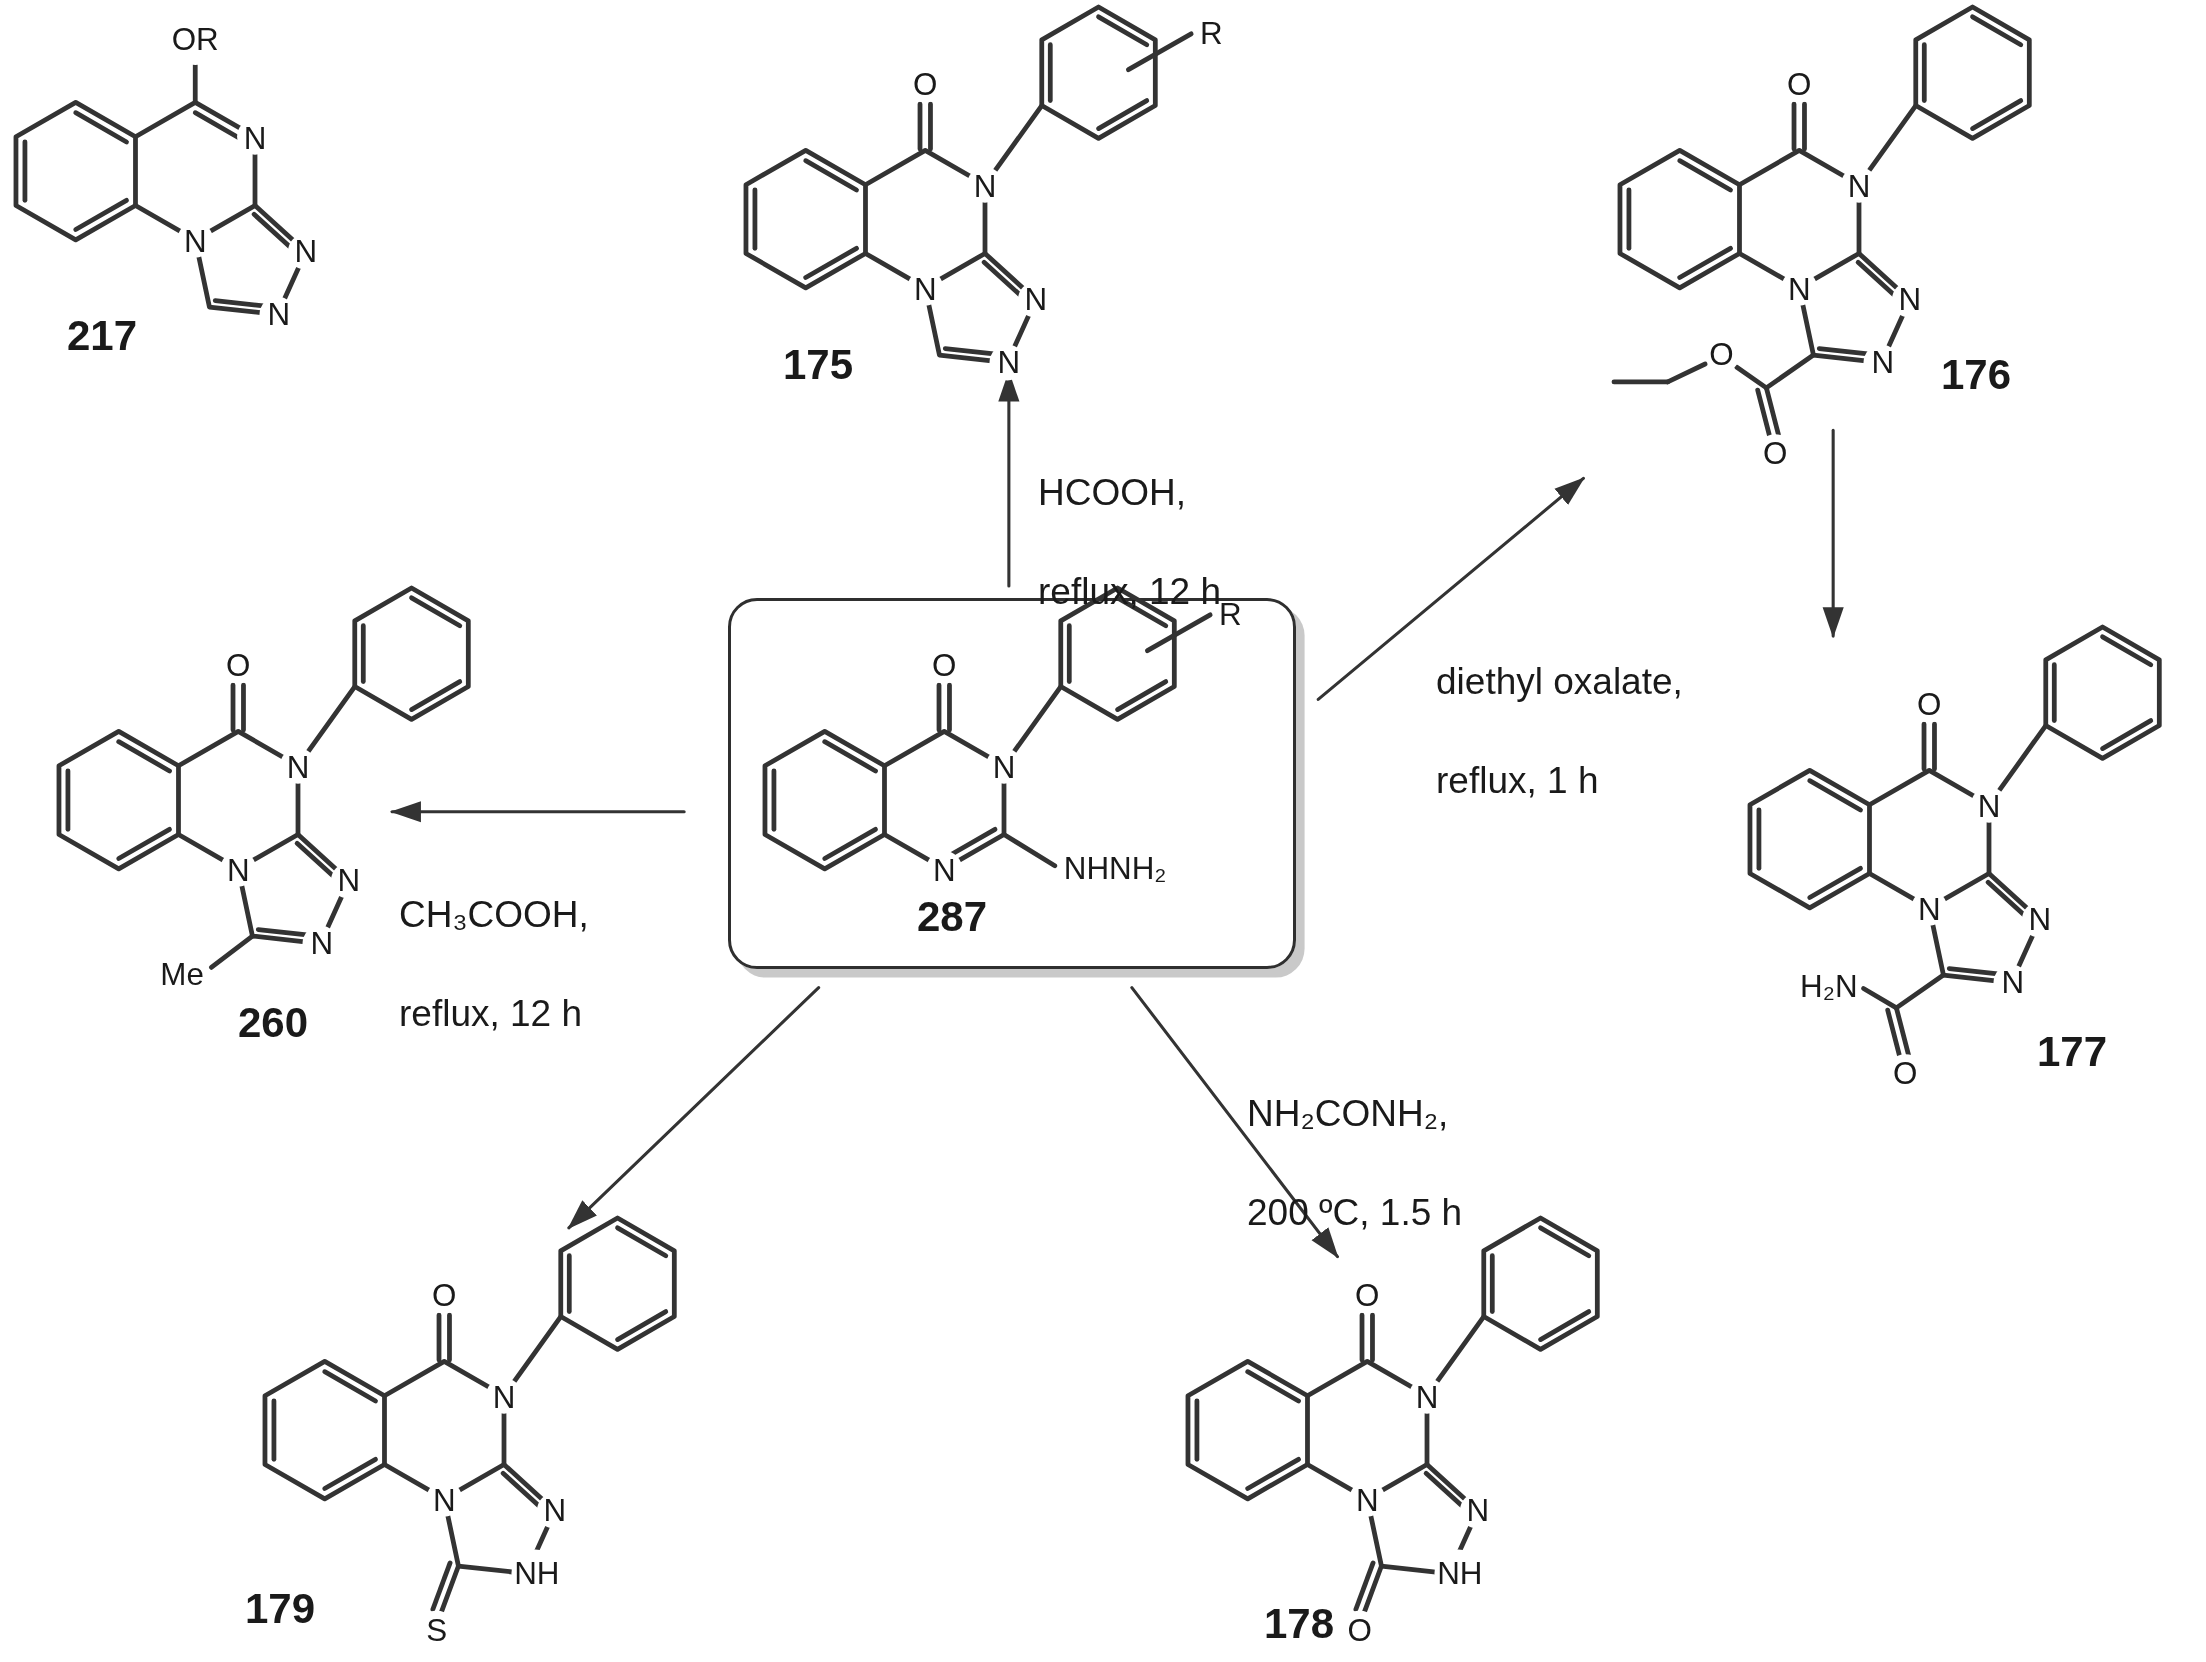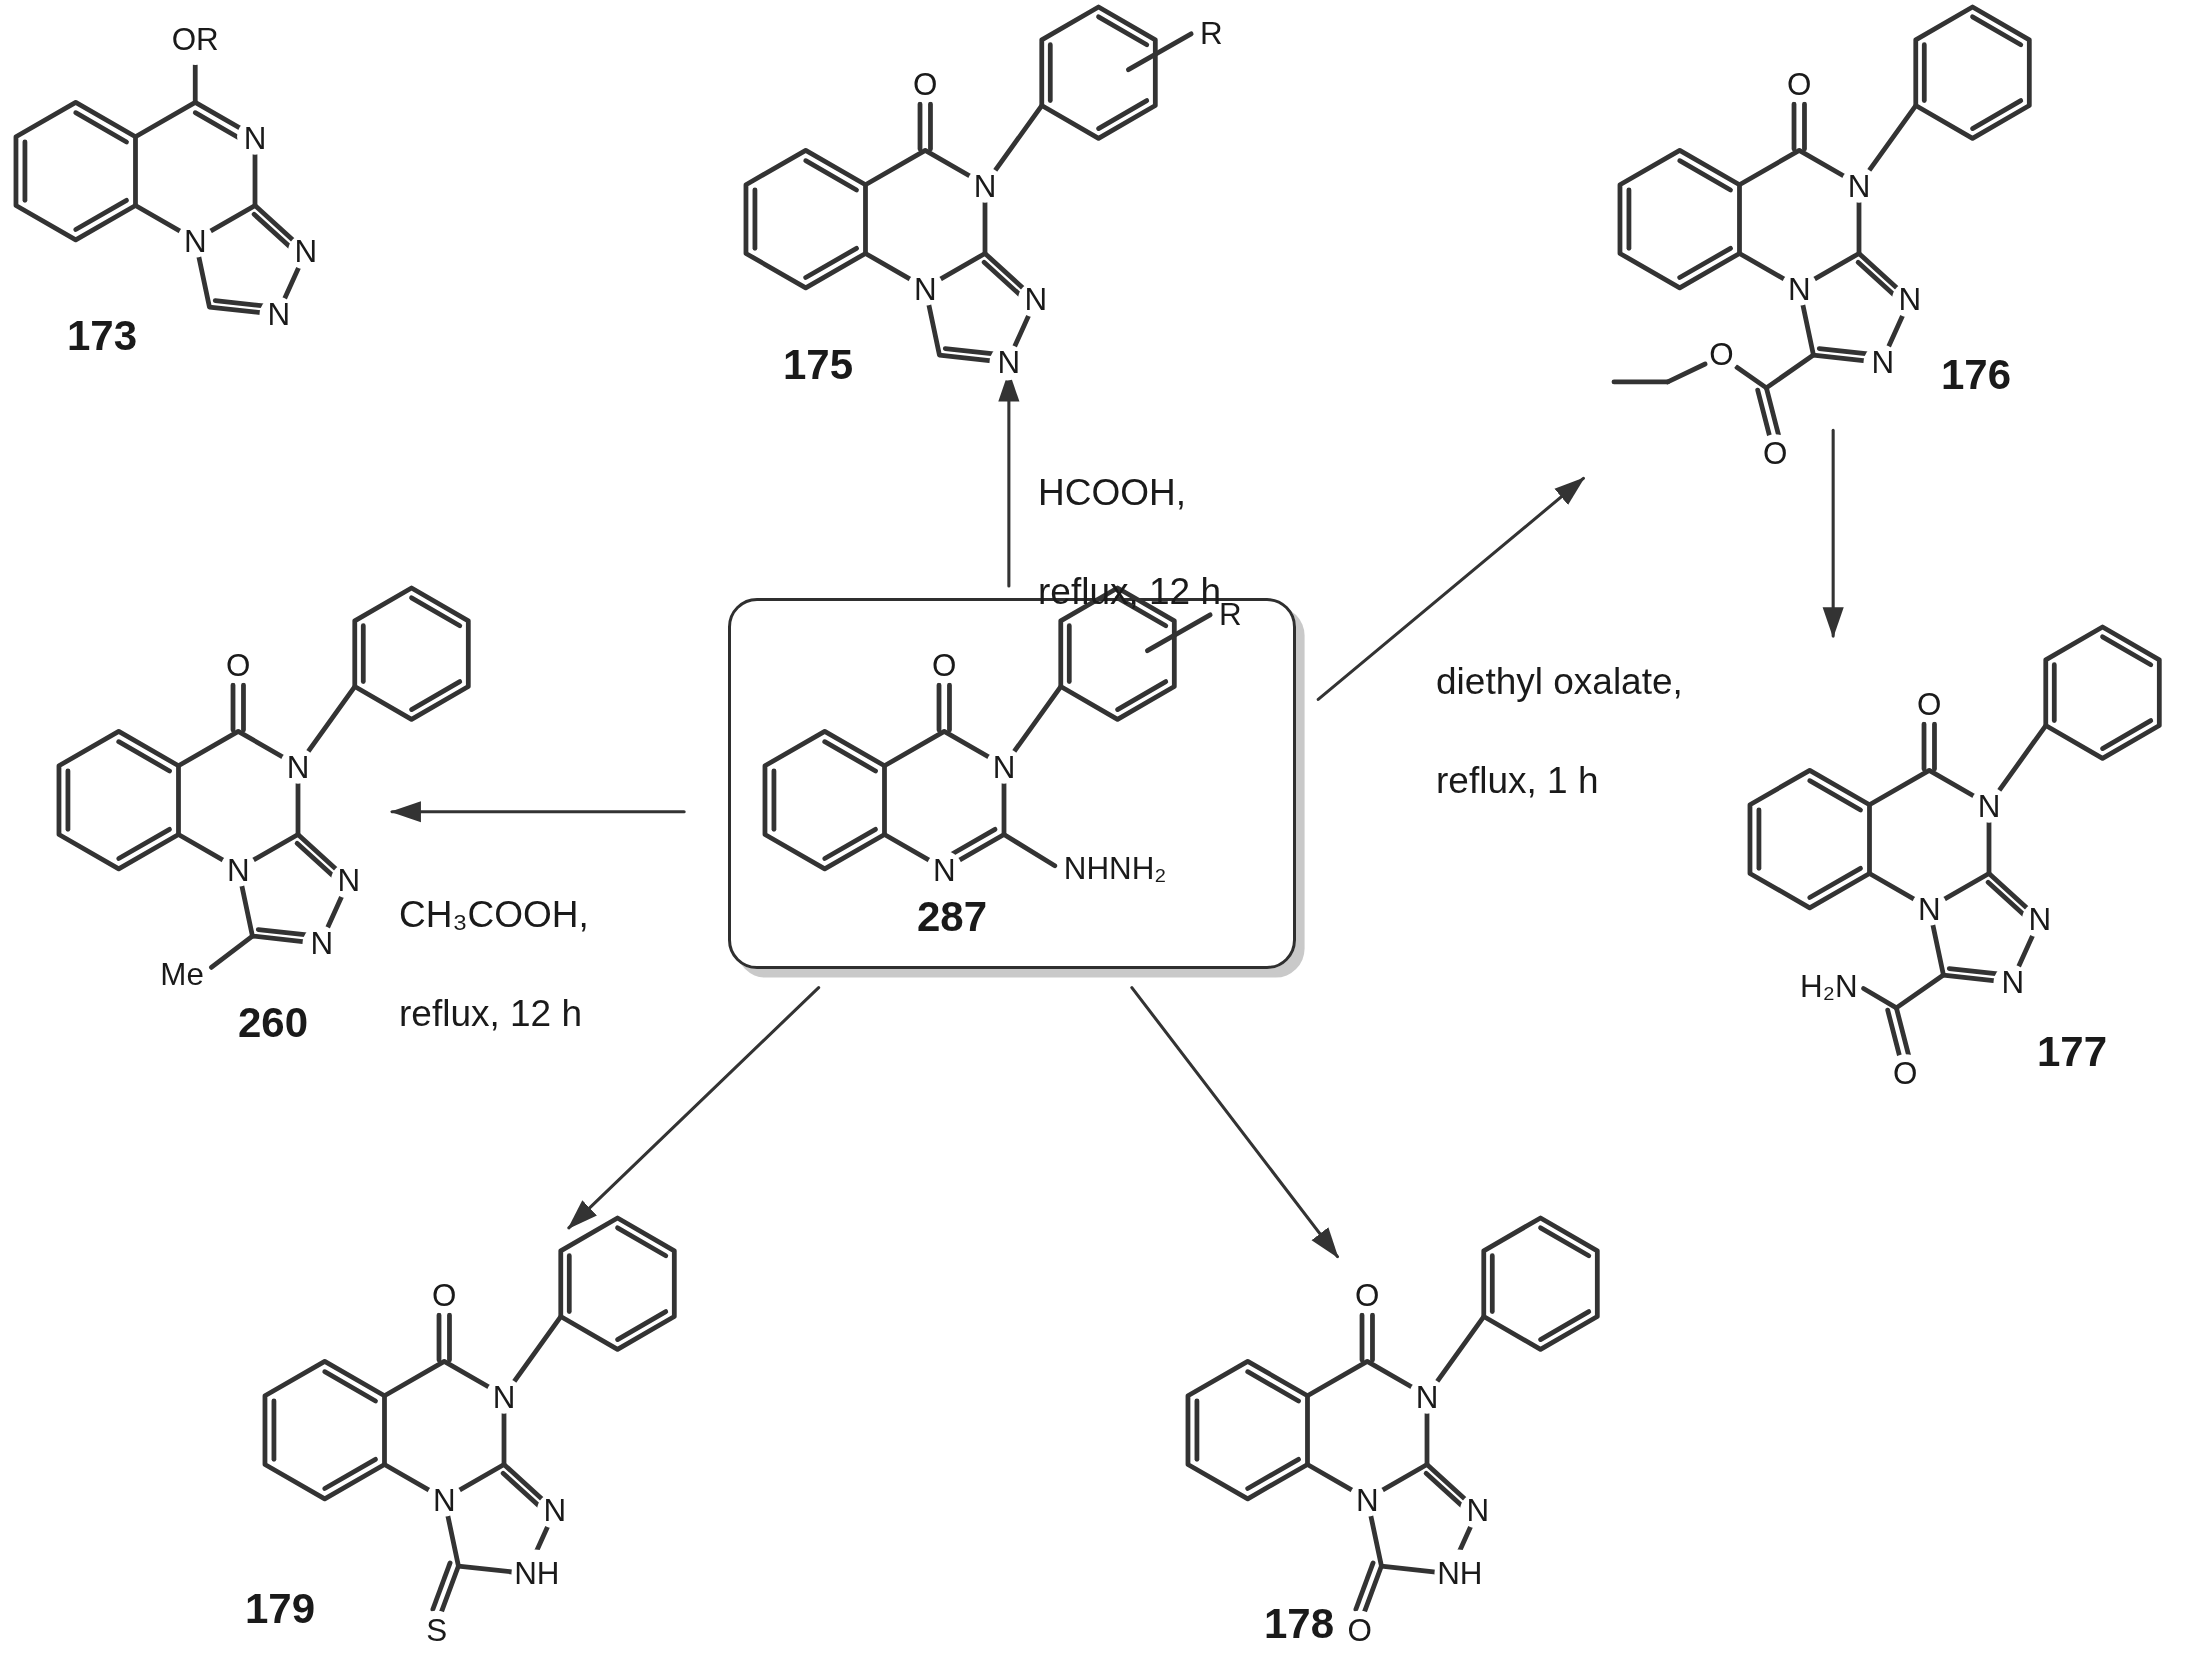--- a/index.html
+++ b/index.html
@@ -113,21 +113,21 @@
   <svg class="struct" style="left:-14.4px;top:-53px" viewBox="0 0 360 330">
     <use href="#benzo-mid"></use>
     <use href="#triazole-a"></use>
     <line class="bond" x1="140" y1="110.9" x2="174" y2="130.5"></line>
     <line class="bond" x1="140" y1="103" x2="140" y2="78"></line>
     <circle class="halo" cx="140" cy="62" r="17"></circle>
     <text class="atom" x="140" y="69" text-anchor="middle">OR</text>
     <use href="#n-top"></use>
     <use href="#n-bridge"></use>
   </svg>
-  <div class="cpd-label" style="left:67px;top:312px">173</div>
+  <div class="cpd-label" style="left:67px;top:312px">217</div>
 
   <svg class="struct" style="left:716px;top:-4.8px" viewBox="0 0 360 330">
     <use href="#benzo-mid"></use>
     <use href="#triazole-a"></use>
     <use href="#phenyl"></use>
     <use href="#r-tag"></use>
     <use href="#co-top"></use>
     <use href="#n-top"></use>
     <use href="#n-bridge"></use>
   </svg>
@@ -250,15 +250,19 @@
     <span>reflux, 1 h</span>
   </div>
 
 
   <div class="cond" style="left:399px;top:843px">
     <span>CH₃COOH,</span>
     <span>reflux, 12 h</span>
   </div>
 
 
+  <div class="cond" style="left:1247px;top:1042px">
+    <span>NH₂CONH₂,</span>
+    <span>200 ºC, 1.5 h</span>
+  </div>
 
 </div>
 
 
 </body></html>

